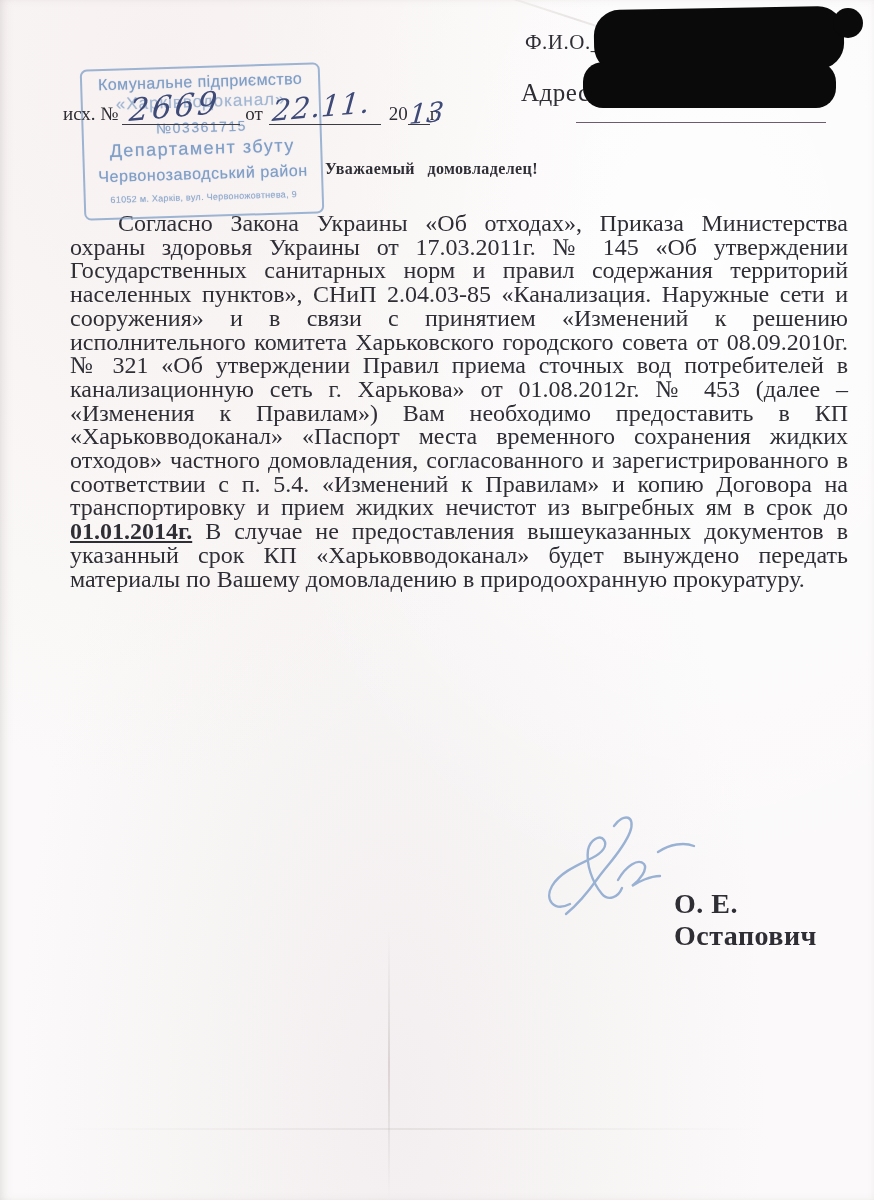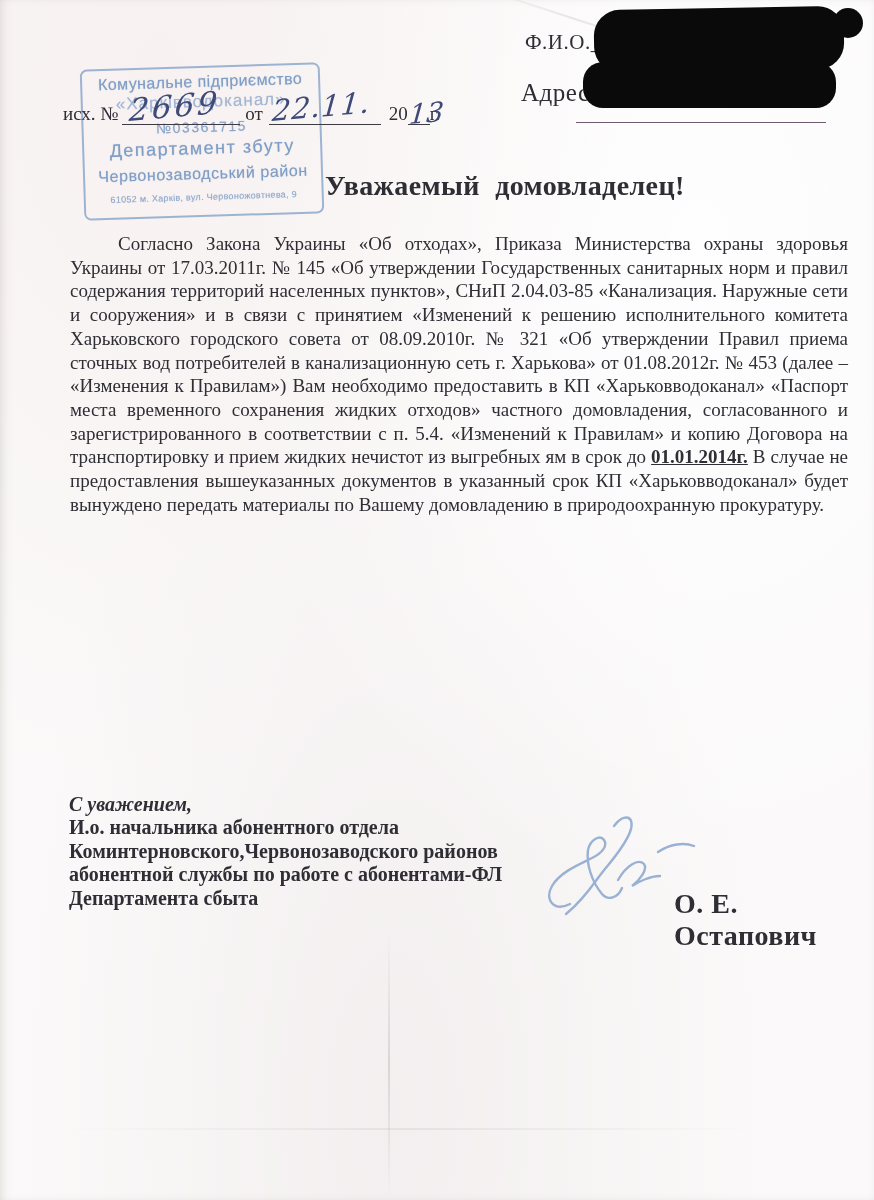--- a/index.html
+++ b/index.html
@@ -57,24 +57,24 @@
     position:absolute; bottom:-4px; left:6px;
     font-family:"DejaVu Serif", serif; font-style:italic;
     color:#3e4a77; font-size:31px; letter-spacing:3px;
     transform:rotate(-5deg) skewX(-10deg); transform-origin:left bottom;
     white-space:nowrap;
   }
   .blank.b2 .hw { font-size:29px; letter-spacing:1px; left:2px; }
   .blank.b3 .hw { font-size:27px; letter-spacing:0; left:0; bottom:-6px; }
 
   
-  .salutation { position:absolute; left:325px; top:170px; font-size:28px; font-weight:bold; letter-spacing:0.4px; word-spacing:8px;text-align:center; }
+  .salutation { position:absolute; left:325px; top:160px; font-size:16px; font-weight:bold; letter-spacing:0.4px; word-spacing:8px;text-align:center; }
 
   
-  .body-text { position:absolute; left:70px; top:232px; width:778px; font-size:19px; line-height:23.7px; text-align:justify; }
+  .body-text { position:absolute; left:70px; top:212px; width:778px; font-size:24px; line-height:23.7px; text-align:justify; }
   .body-text p { margin:0; text-indent:48px; }
   .bold-underline { font-weight:bold; text-decoration:underline; white-space:nowrap; }
   .office-address { font-weight:bold; text-decoration:underline; text-indent:0; display:block; }
   .phone-line { margin:0; text-indent:48px; }
   .phone-number { font-weight:bold; }
 
   
   .sign-block { position:absolute; left:69px; top:793px; font-size:20px; font-weight:bold; line-height:23.4px; }
   .sign-block .closing { font-style:italic; }
   .signer-name { position:absolute; left:674px; top:888px; font-size:28px; font-weight:bold; letter-spacing:0.5px; }
@@ -116,27 +116,20 @@
     <span>от</span><span class="blank b2"><span class="hw">22.11.</span></span><span>20</span><span class="blank b3"><span class="hw">13</span></span><span>г.</span>
   </div>
 
   <div class="salutation">Уважаемый домовладелец!</div>
 
   <div class="body-text">
     <p><span>Согласно Закона Украины «Об отходах», Приказа Министерства охраны здоровья Украины от 17.03.2011г. № 145 «Об утверждении Государственных санитарных норм и правил содержания территорий населенных пунктов», СНиП 2.04.03-85 «Канализация. Наружные сети и сооружения» и в связи с принятием «Изменений к решению исполнительного комитета Харьковского городского совета от 08.09.2010г. № 321 «Об утверждении Правил приема сточных вод потребителей в канализационную сеть г. Харькова» от 01.08.2012г. № 453 (далее – «Изменения к Правилам») Вам необходимо предоставить в КП «Харьковводоканал» «Паспорт места временного сохранения жидких отходов» частного домовладения, согласованного и зарегистрированного в соответствии с п. 5.4. «Изменений к Правилам» и копию Договора на транспортировку и прием жидких нечистот из выгребных ям в срок до </span><span class="bold-underline">01.01.2014г.</span><span> В случае не предоставления вышеуказанных документов в указанный срок КП «Харьковводоканал» будет вынуждено передать материалы по Вашему домовладению в природоохранную прокуратуру.</span></p>
     <p></p>
   </div>
 
-  <div class="sign-block">
-    <div class="closing">С уважением,</div>
-    <div>И.о. начальника абонентного отдела</div>
-    <div>Коминтерновского,Червонозаводского районов</div>
-    <div>абонентной службы по работе с абонентами-ФЛ</div>
-    <div>Департамента сбыта</div>
-  </div>
 
   <svg class="signature-svg" width="190" height="125" viewBox="0 0 190 125">
     <g fill="none" stroke="#8fabd0" stroke-width="2.4" stroke-linecap="round" opacity="0.9">
       <path d="M 96 20 C 106 6 118 10 112 26 C 105 44 90 58 80 72 C 70 86 58 100 48 108"></path>
       <path d="M 52 98 C 36 106 26 94 34 80 C 42 66 62 58 74 52 C 84 47 90 40 86 34 C 82 28 72 34 70 44 C 68 58 74 76 84 88 C 90 95 100 92 104 82"></path>
       <path d="M 100 74 C 108 60 120 52 126 58 C 130 63 122 74 114 80 C 120 76 132 70 142 70"></path>
       <path d="M 140 46 C 152 38 166 36 176 40"></path>
     </g>
   </svg>
 

